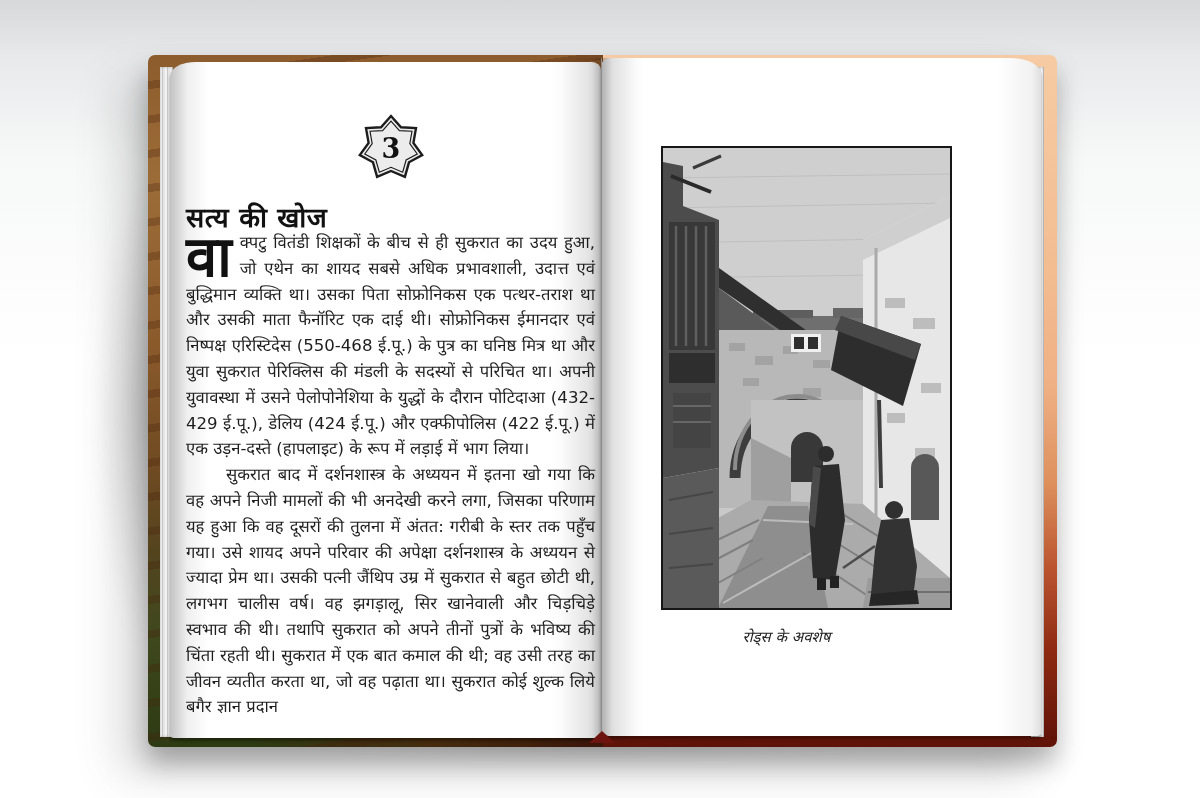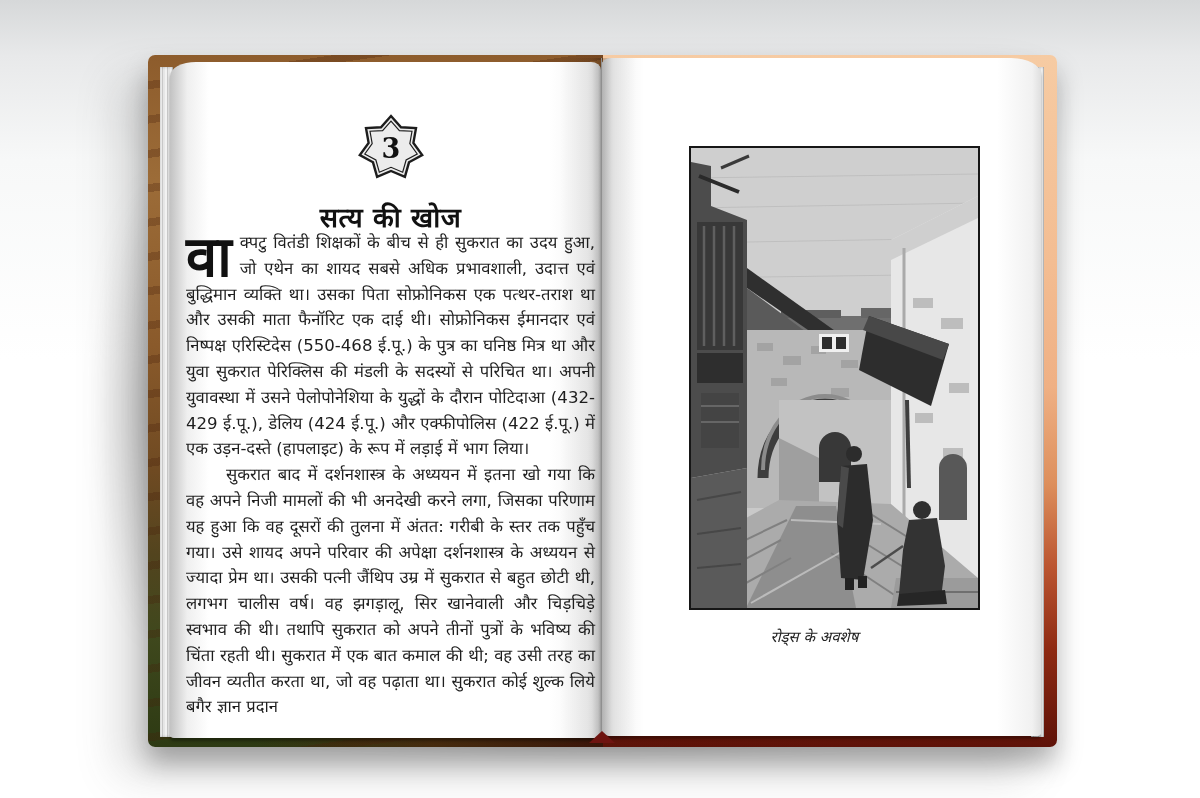--- a/index.html
+++ b/index.html
@@ -70,35 +70,35 @@
   .spine-line{position:absolute;left:601px;top:58px;width:1px;height:682px;background:#8f8f8f;}
   .spine-foot{
     position:absolute;left:589px;top:731px;width:26px;height:12px;background:#6e1410;
     clip-path:polygon(0 100%,50% 0,100% 100%);
   }
   
   .lp-content{position:absolute;left:16px;right:6px;top:0;height:100%;color:#1c1c1c;}
   .chapter-badge{position:absolute;left:0;right:0;top:52px;display:flex;justify-content:center;}
   .chapter-badge svg{display:block;}
   .chapter-title{
-    position:absolute;left:0;right:0;top:118px;text-align:center;
+    position:absolute;left:0;right:0;top:118px;
     font-size:27px;font-weight:700;letter-spacing:.5px;color:#111;
   }
   .body-text{
     position:absolute;left:0;right:0;top:168px;
     font-size:16.6px;line-height:25.8px;text-align:justify;color:#1e1e1e;
   }
   .body-text p{margin:0;}
   .body-text p.indent{text-indent:40px;}
   .dropcap{
     float:left;font-size:56px;line-height:46px;font-weight:700;
     padding:4px 8px 0 0;color:#111;
   }
   
-  .figure-wrap{position:absolute;left:88px;top:88px;width:251px;}
+  .figure-wrap{position:absolute;left:60px;top:88px;width:251px;}
   .figure-frame{border:2.5px solid #161616;width:287px;height:460px;overflow:hidden;background:#cdcdcd;}
   .figure-frame svg{display:block;}
   .figure-caption{
     margin-top:16px;text-align:center;font-style:italic;font-size:15px;color:#222;
     font-family:"DejaVu Serif",serif;
   }
 </style>
 </head>
 <body>
 

